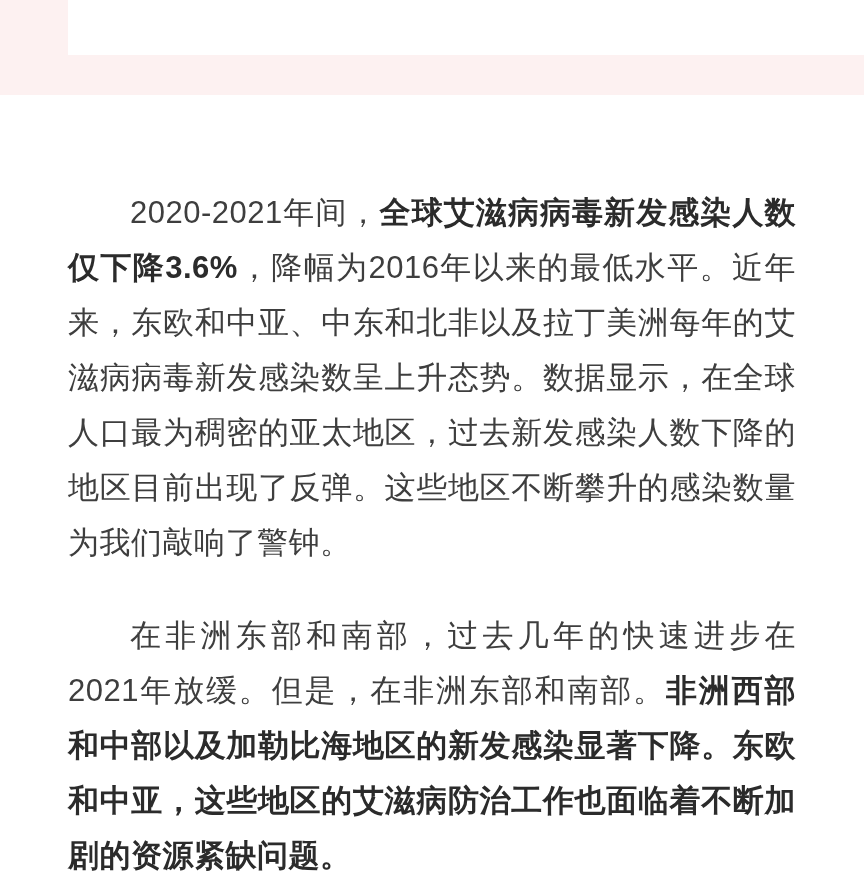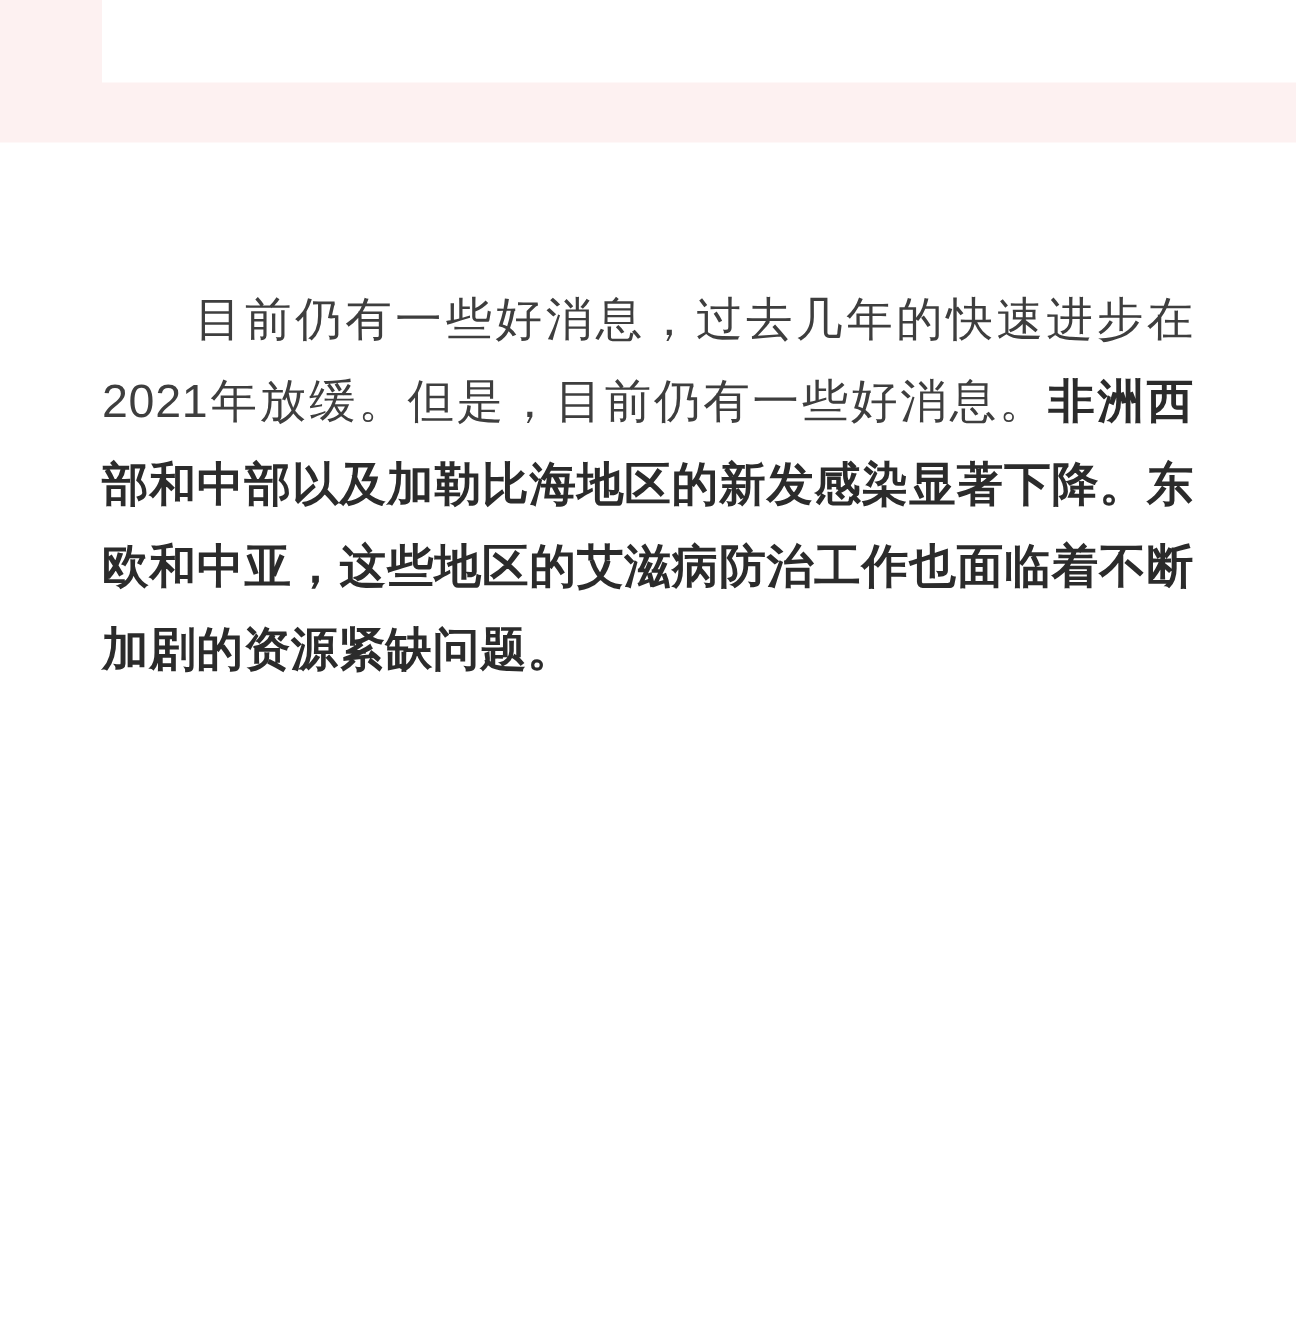--- a/index.html
+++ b/index.html
@@ -63,17 +63,20 @@
 </head>
 <body>
 
 <div class="page">
 
   <div class="top-strip"></div>
   <div class="sheet"></div>
 
   <div class="content">
     <p class="para">
-      <span>目前仍有一些好消息，过去几年的快速进步在2021年放缓。但是，目前仍有一些好消息。</span><span class="bold">非洲西部和中部以及加勒比海地区的新发感染显著下降。东欧和中亚，这些地区的艾滋病防治工作也面临着不断加剧的资源紧缺问题。</span>
+      <span>2020-2021年间，</span><span class="bold">全球艾滋病病毒新发感染人数仅下降3.6%</span><span>，降幅为2016年以来的最低水平。近年来，东欧和中亚、中东和北非以及拉丁美洲每年的艾滋病病毒新发感染数呈上升态势。数据显示，在全球人口最为稠密的亚太地区，过去新发感染人数下降的地区目前出现了反弹。这些地区不断攀升的感染数量为我们敲响了警钟。</span>
+    </p>
+    <p class="para">
+      <span>在非洲东部和南部，过去几年的快速进步在2021年放缓。但是，在非洲东部和南部。</span><span class="bold">非洲西部和中部以及加勒比海地区的新发感染显著下降。东欧和中亚，这些地区的艾滋病防治工作也面临着不断加剧的资源紧缺问题。</span>
     </p>
   </div>
 
 </div>
 
 </body></html>

